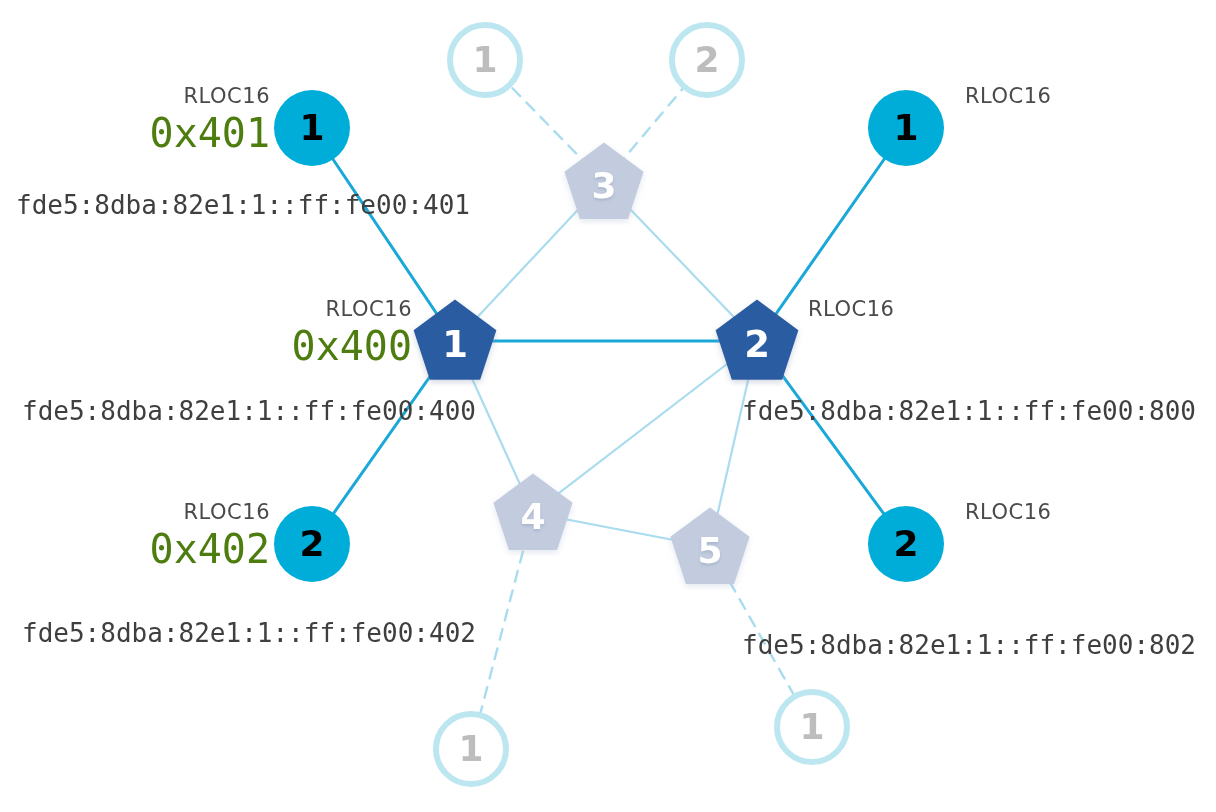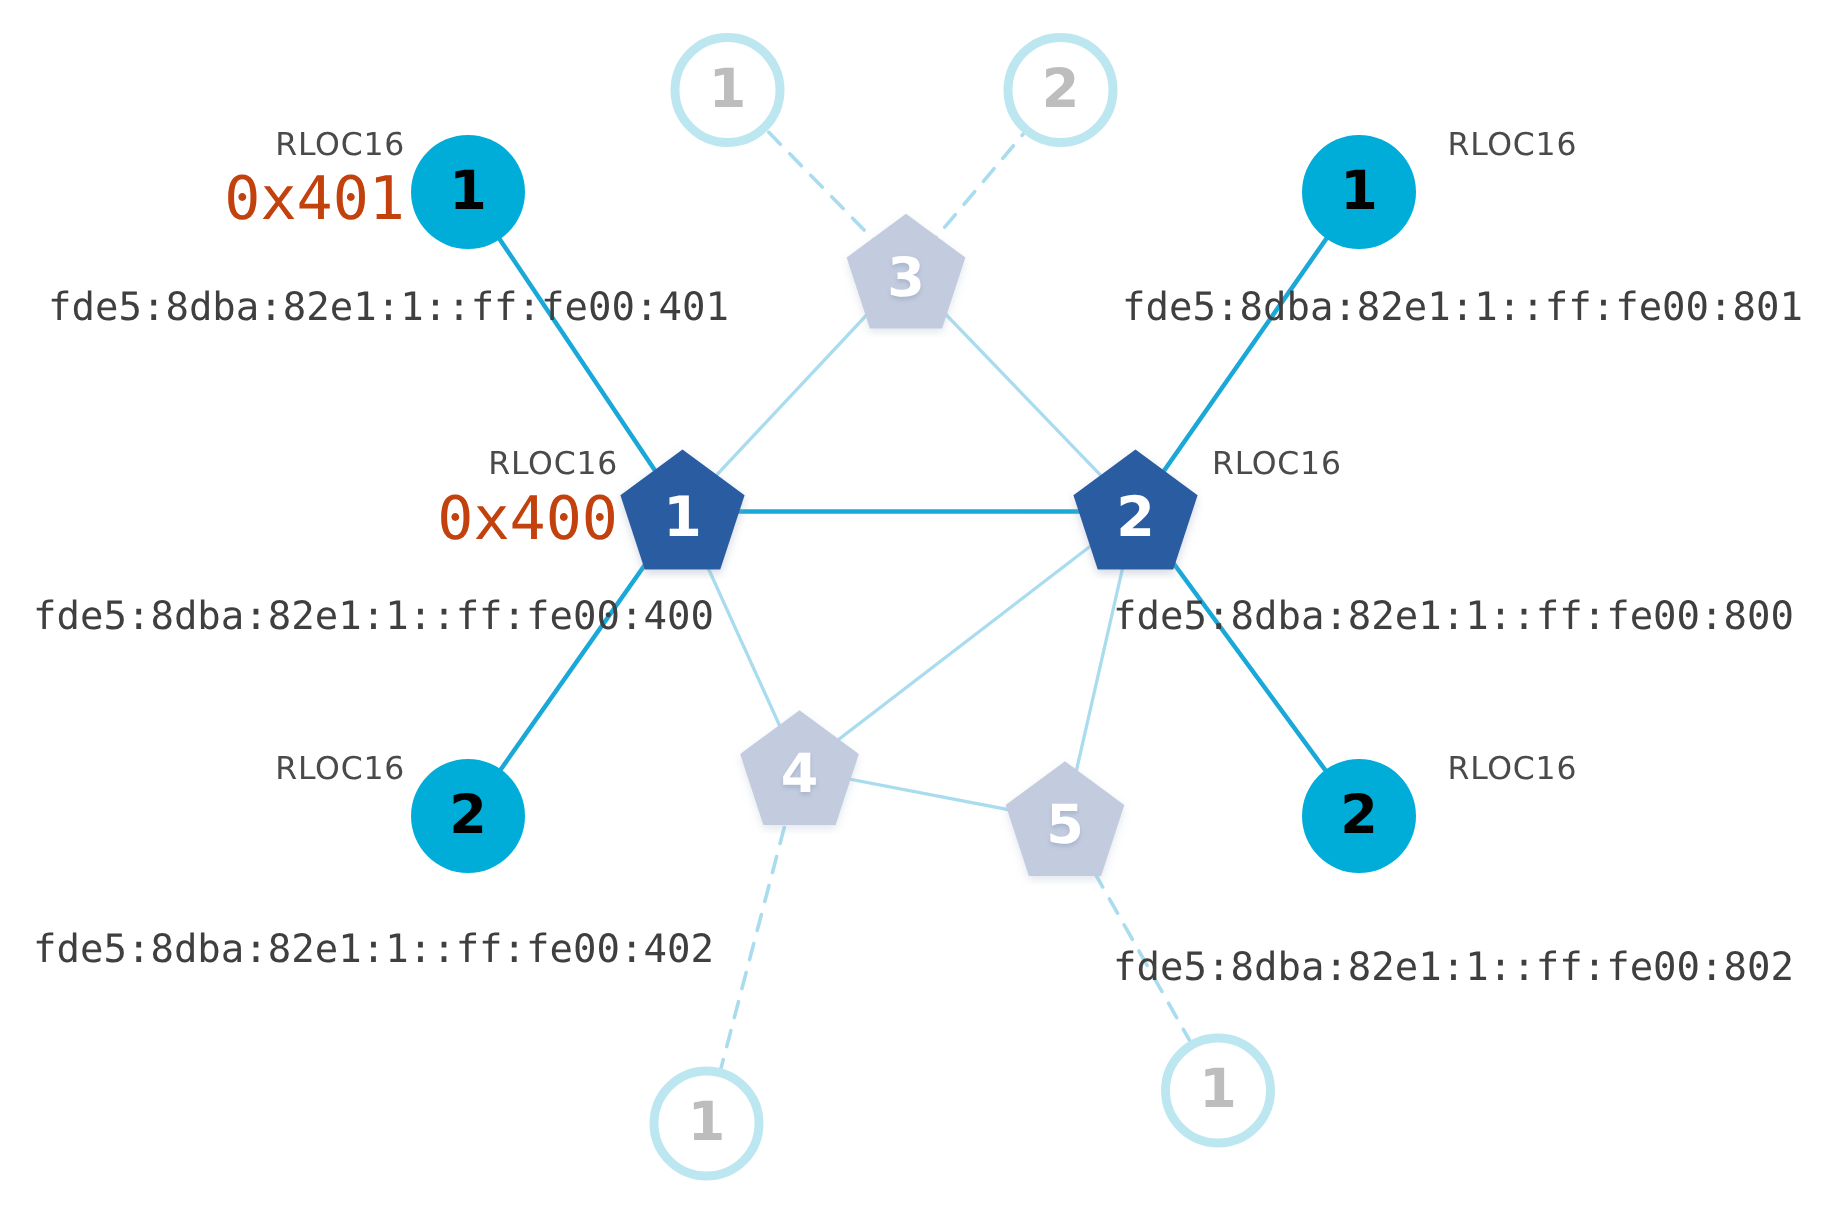--- a/index.html
+++ b/index.html
@@ -108,21 +108,21 @@
     font-family: "DejaVu Sans", "Liberation Sans", sans-serif;
     font-size: 21px;
     color: #4a4a4a;
     letter-spacing: 0.5px;
     line-height: 1;
     text-align: right;
   }
   .rloc-val {
     font-family: "DejaVu Sans Mono", "Liberation Mono", monospace;
     font-size: 40px;
-    color: #c2410c;
+    color: #4d7c0f;
     line-height: 1.12;
     margin-top: 4px;
   }
   .ipv6 {
     position: absolute;
     white-space: nowrap;
     font-family: "DejaVu Sans Mono", "Liberation Mono", monospace;
     font-size: 26px;
     color: #3f3f3f;
     line-height: 1;
@@ -220,37 +220,37 @@
     <span class="num">1</span>
   </div>
   <div class="node ghost" style="left:812px; top:727px;">
     <span class="num">1</span>
   </div>
 
   <div class="label-block right" style="left:270px; top:86px;">
     <div class="rloc-cap">RLOC16</div>
     <div class="rloc-val">0x401</div>
   </div>
-  <div class="ipv6" style="left:32px; top:192px;">fde5:8dba:82e1:1::ff:fe00:401</div>
+  <div class="ipv6" style="left:16px; top:192px;">fde5:8dba:82e1:1::ff:fe00:401</div>
 
   <div class="label-block right" style="left:412px; top:299px;">
     <div class="rloc-cap">RLOC16</div>
     <div class="rloc-val">0x400</div>
   </div>
   <div class="ipv6" style="left:22px; top:398px;">fde5:8dba:82e1:1::ff:fe00:400</div>
 
   <div class="label-block right" style="left:270px; top:502px;">
     <div class="rloc-cap">RLOC16</div>
+    <div class="rloc-val">0x402</div>
   </div>
   <div class="ipv6" style="left:22px; top:620px;">fde5:8dba:82e1:1::ff:fe00:402</div>
 
   <div class="label-block left" style="left:965px; top:86px;">
     <div class="rloc-cap">RLOC16</div>
   </div>
-  <div class="ipv6 right" style="left:1202px; top:192px;">fde5:8dba:82e1:1::ff:fe00:801</div>
 
   <div class="label-block left" style="left:808px; top:299px;">
     <div class="rloc-cap">RLOC16</div>
   </div>
   <div class="ipv6 right" style="left:1196px; top:398px;">fde5:8dba:82e1:1::ff:fe00:800</div>
 
   <div class="label-block left" style="left:965px; top:502px;">
     <div class="rloc-cap">RLOC16</div>
   </div>
   <div class="ipv6 right" style="left:1196px; top:632px;">fde5:8dba:82e1:1::ff:fe00:802</div>

